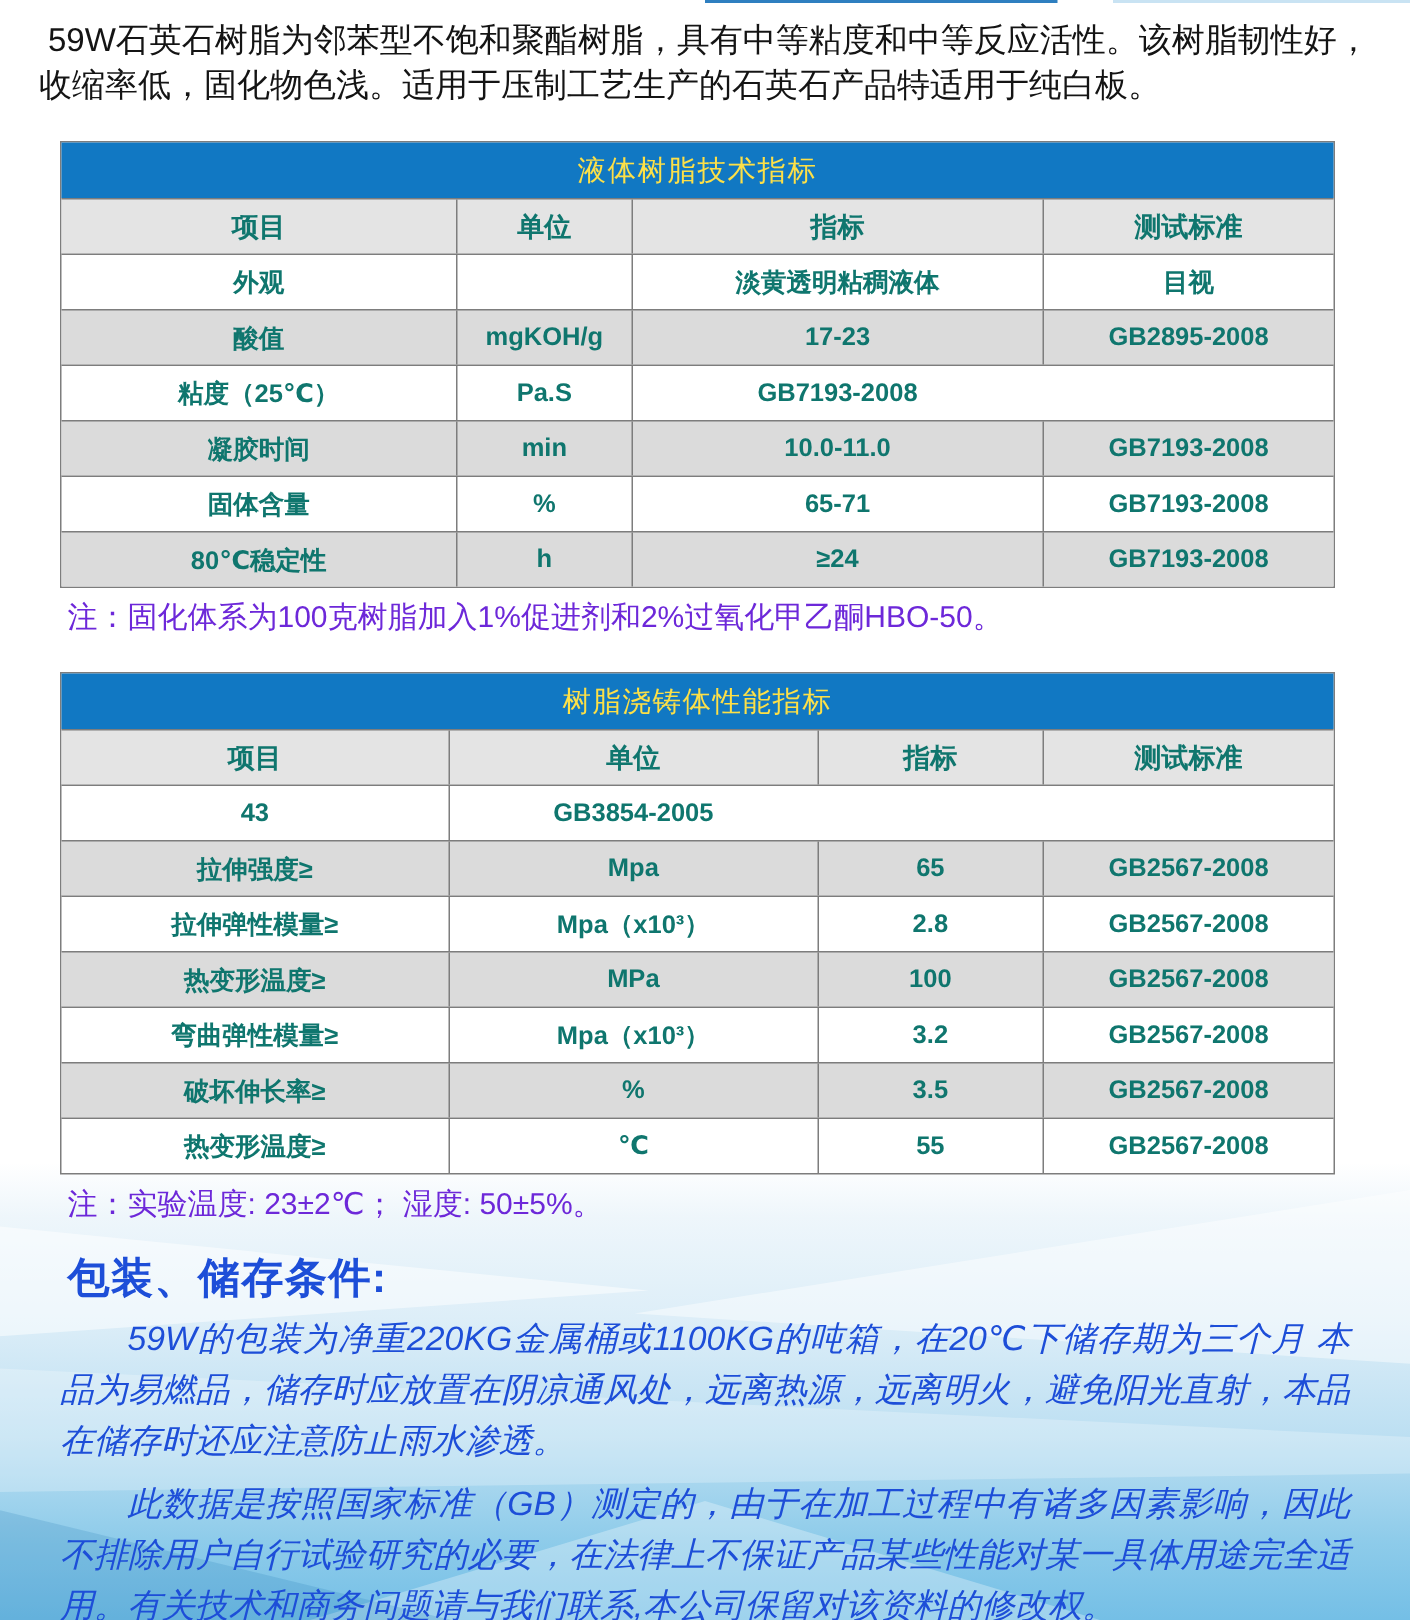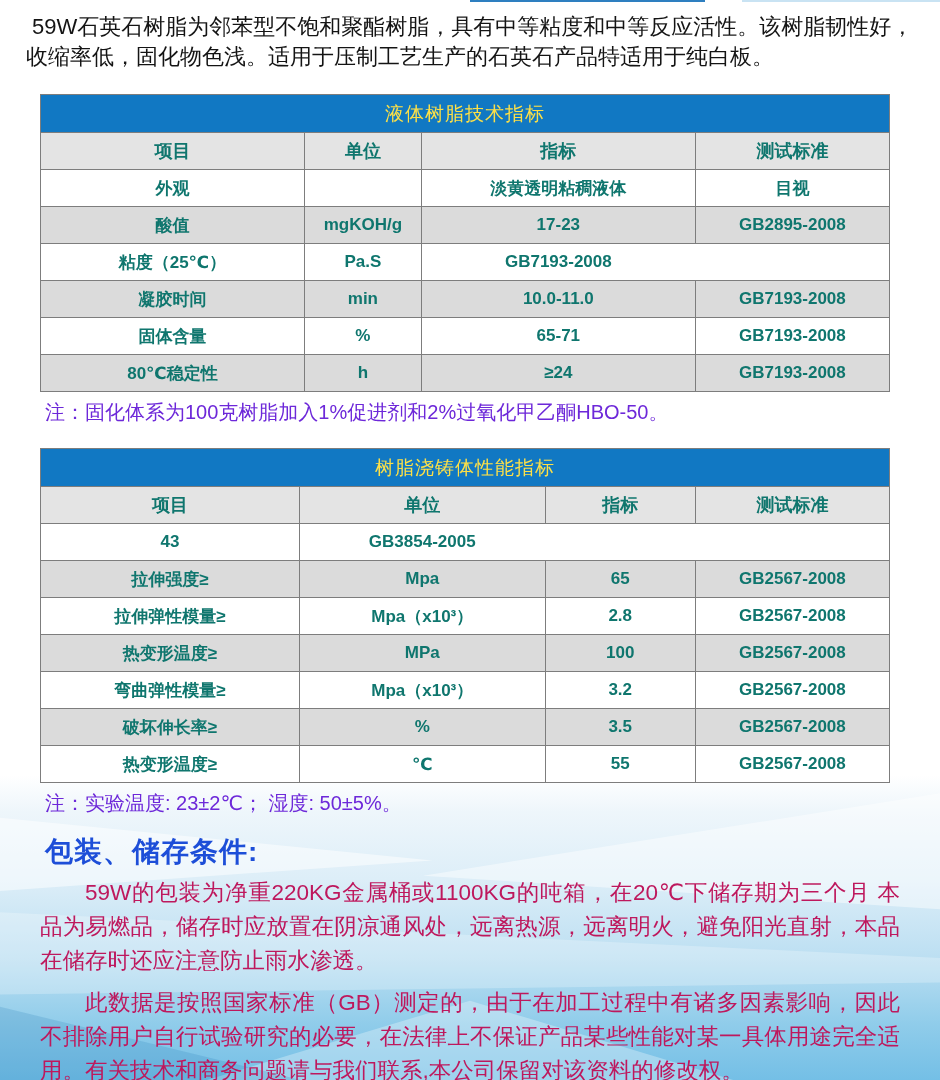--- a/index.html
+++ b/index.html
@@ -83,21 +83,22 @@
     font-size:28px; line-height:33px;
     font-weight:bold;
     color:#1d4ed8;
     letter-spacing:1px;
   }
   .body-para {
     margin:8px 40px 0 40px;
     font-size:22.5px; line-height:34px;
     text-align:justify;
     text-indent:2em;
-    color:#be185d;
+    color:#1d4ed8;
+    font-style:italic;
   }
 </style>
 </head>
 <body>
 
 <div class="page">
 
   <div class="topline-a"></div>
   <div class="topline-b"></div>
 

